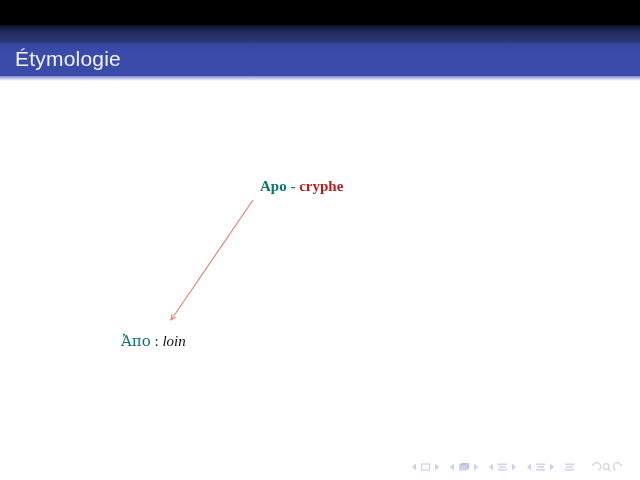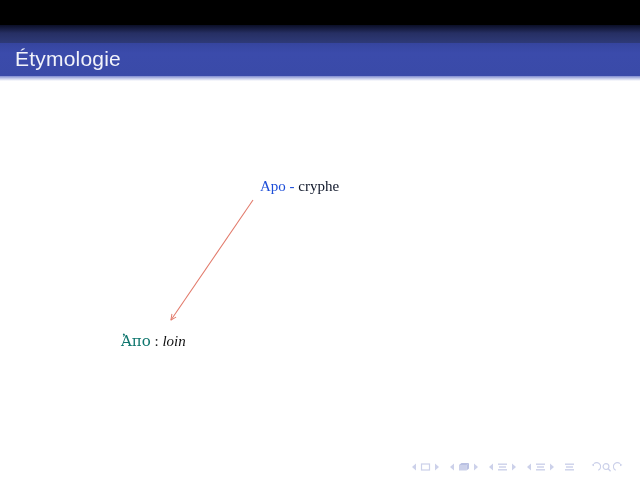--- a/index.html
+++ b/index.html
@@ -93,22 +93,22 @@
 
   #top-word {
     left: 260px;
     top: 97px;
   }
   #bottom-word {
     left: 121px;
     top: 251px;
   }
 
-  .red  { color: #1d4ed8; }
-  .blue { color: #0f172a; }
+  .red  { color: #0f766e; font-weight: bold; }
+  .blue { color: #b91c1c; font-weight: bold; }
   .dark { color: #1a1a1a; }
   .ital { font-style: italic; color: #111111; text-align: center; }
 
   .greek {
     font-family: "DejaVu Serif", "Liberation Serif", serif;
     color: #0f766e;
   }
 
   #arrow-layer {
     position: absolute;

